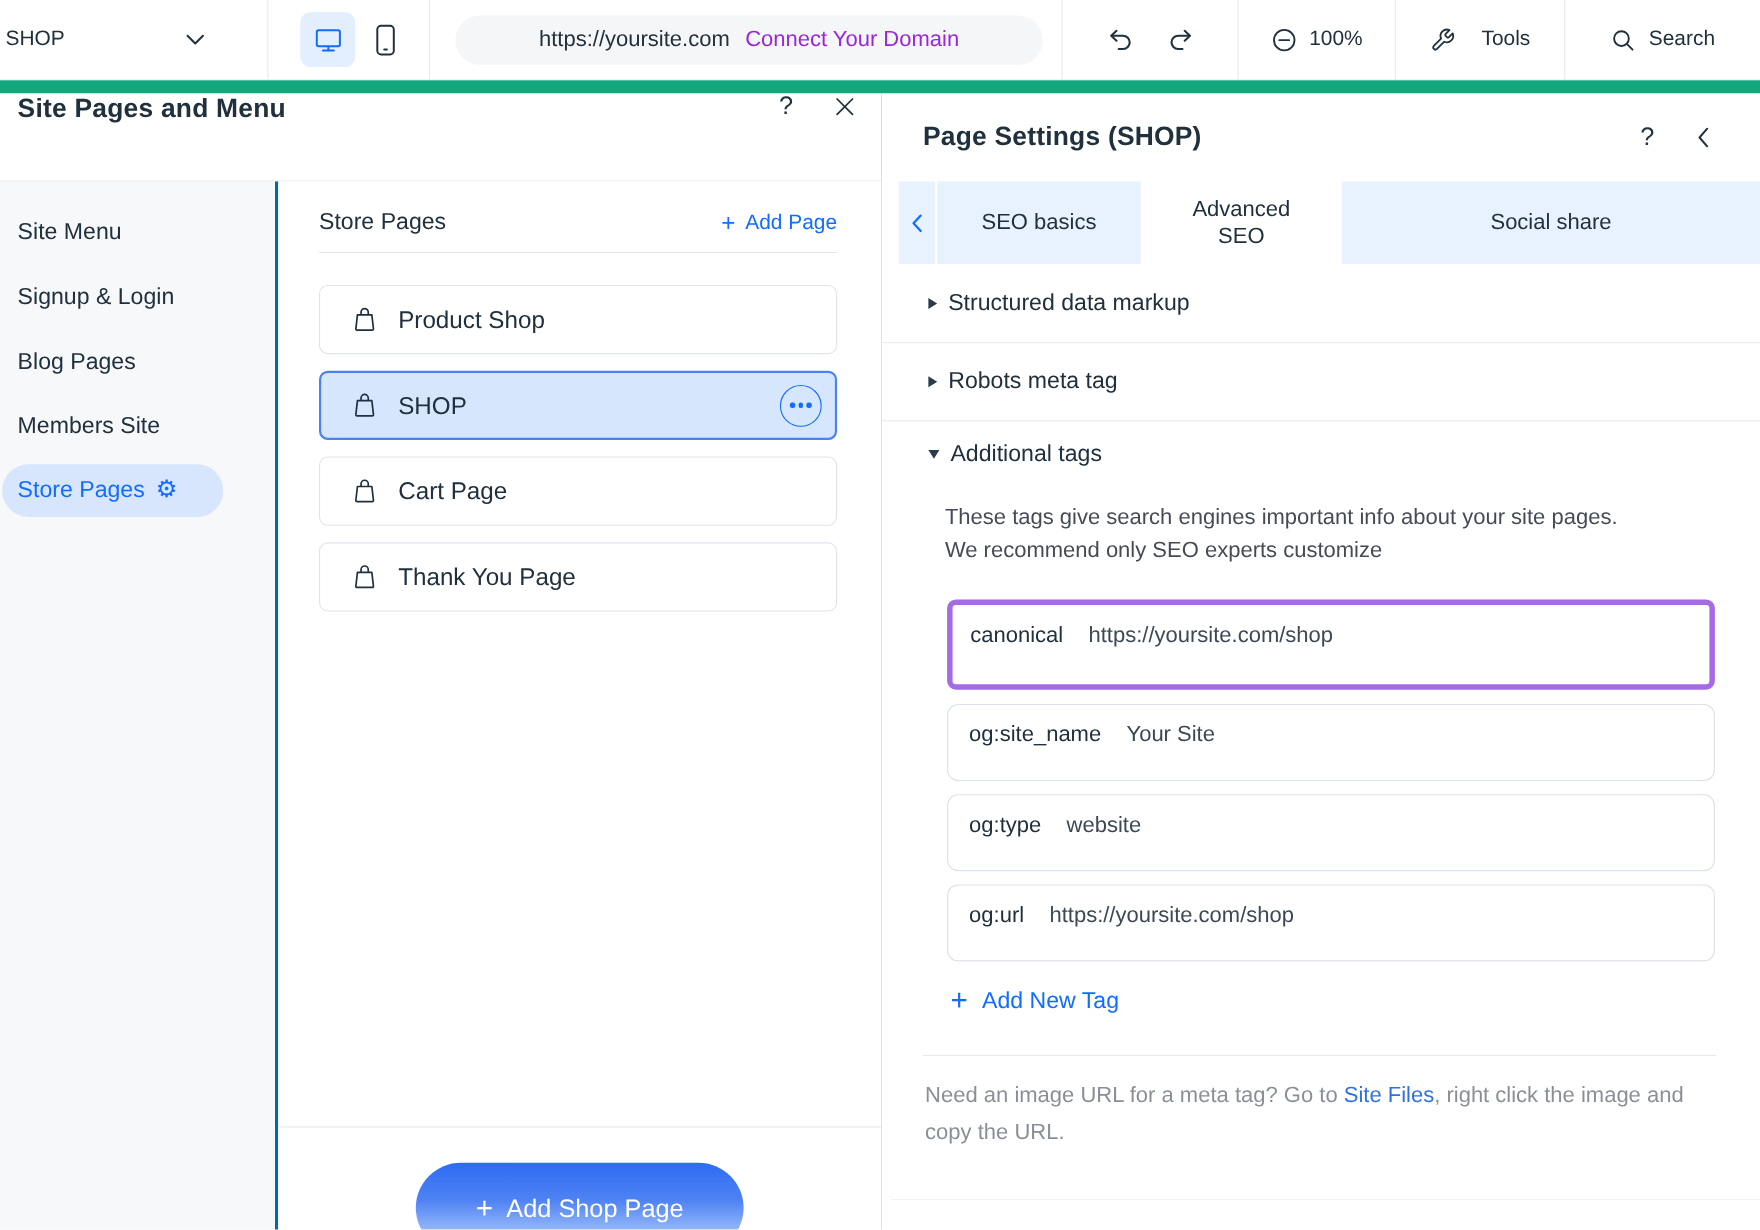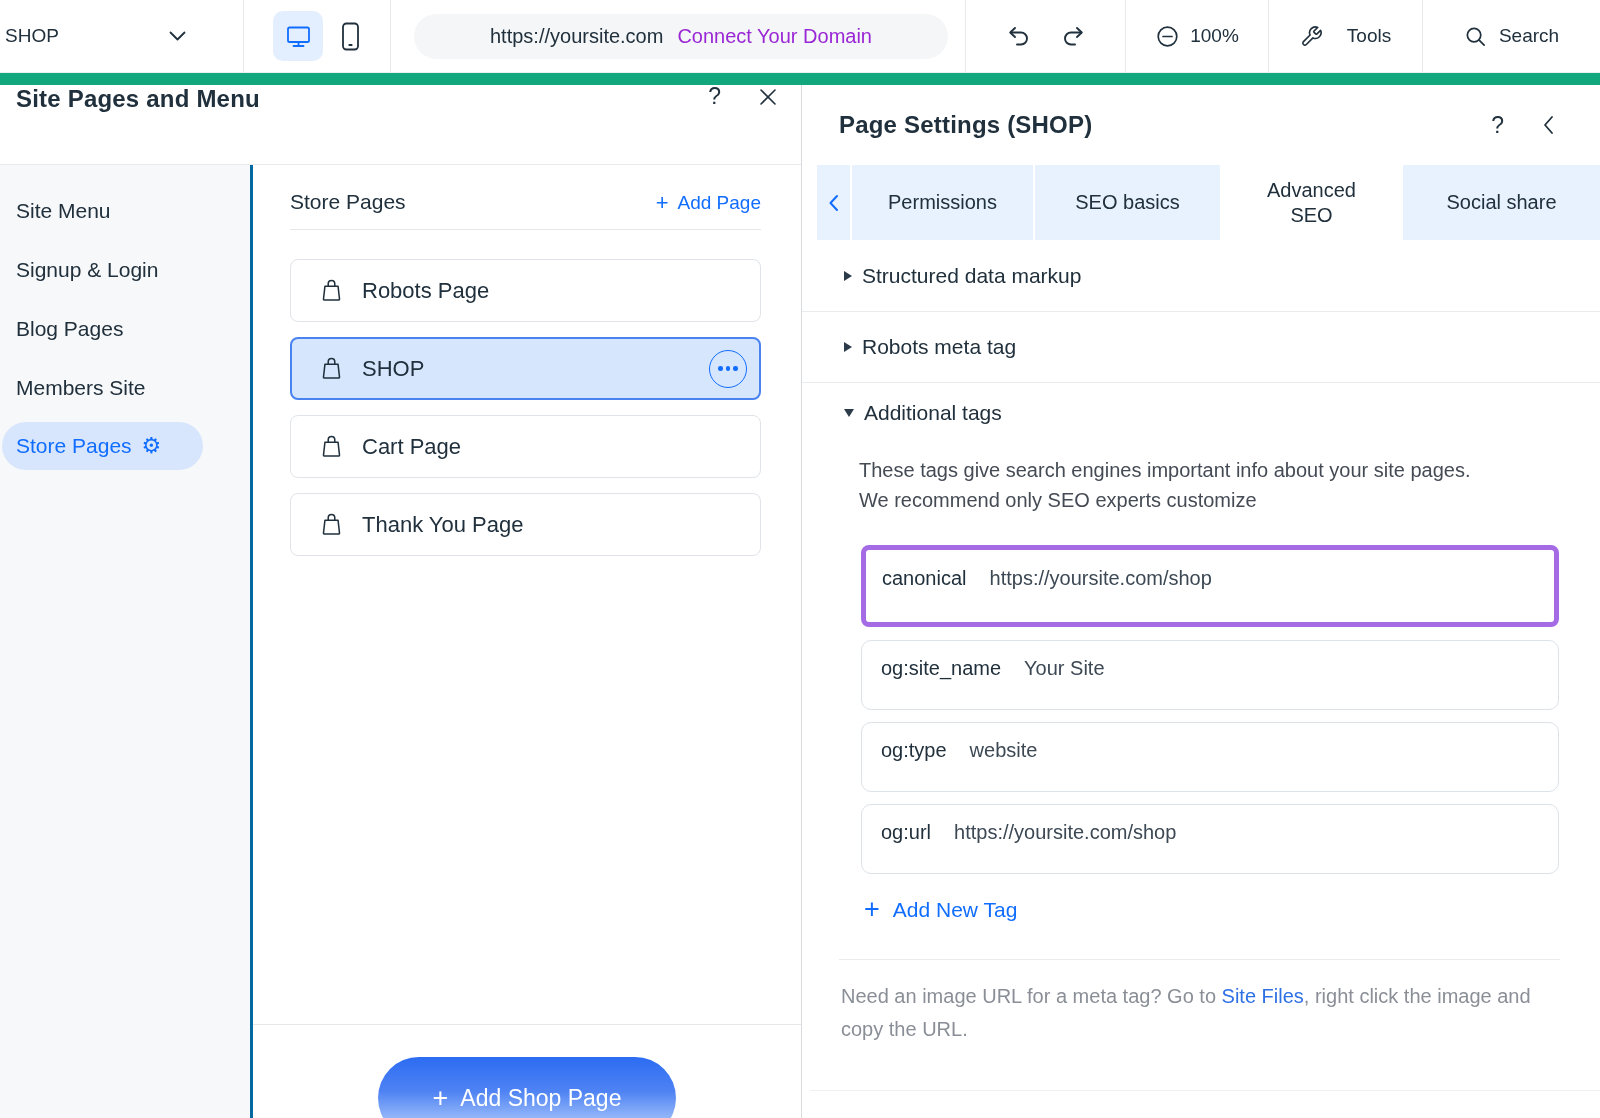--- a/index.html
+++ b/index.html
@@ -241,21 +241,21 @@
           <div class="pages-divider"></div>
 
           <div class="cards">
             <div class="page-card">
               <span>
                 <svg width="27" height="27" viewBox="0 0 28 28">
                     <path d="M7.2 9.6 h13.6 l1.5 13.2 a1 1 0 0 1 -1 1.1 H6.7 a1 1 0 0 1 -1 -1.1 z" fill="none" stroke="#20303C" stroke-width="1.6" stroke-linejoin="round"></path>
                     <path d="M10.6 9.6 V7.1 a3.4 3.4 0 0 1 6.8 0 V9.6" fill="none" stroke="#20303C" stroke-width="1.6"></path>
                   </svg>
               </span>
-              <span>Robots Page</span>
+              <span>Product Shop</span>
             </div>
 
             <div class="page-card selected">
               <span>
                 <svg width="27" height="27" viewBox="0 0 28 28">
                     <path d="M7.2 9.6 h13.6 l1.5 13.2 a1 1 0 0 1 -1 1.1 H6.7 a1 1 0 0 1 -1 -1.1 z" fill="none" stroke="#20303C" stroke-width="1.6" stroke-linejoin="round"></path>
                     <path d="M10.6 9.6 V7.1 a3.4 3.4 0 0 1 6.8 0 V9.6" fill="none" stroke="#20303C" stroke-width="1.6"></path>
                   </svg>
               </span>
               <span>SHOP</span>
@@ -313,23 +313,20 @@
       </div>
 
       <div class="tabbar">
         <button class="tab-back">
           <span>
             <svg width="11" height="18" viewBox="0 0 11 18">
                 <polyline points="9,2 2.5,9 9,16" fill="none" stroke="#116DFF" stroke-width="2" stroke-linecap="round" stroke-linejoin="round"></polyline>
               </svg>
           </span>
         </button>
-        <button class="tab t1">
-            <span class="tab-text">Permissions</span>
-          </button>
         <button class="tab t2">
             <span class="tab-text">SEO basics</span>
           </button>
         <button class="tab t3 active">
             <span class="tab-text">Advanced SEO</span>
           </button>
         <button class="tab t4">
             <span class="tab-text">Social share</span>
           </button>
       </div>

